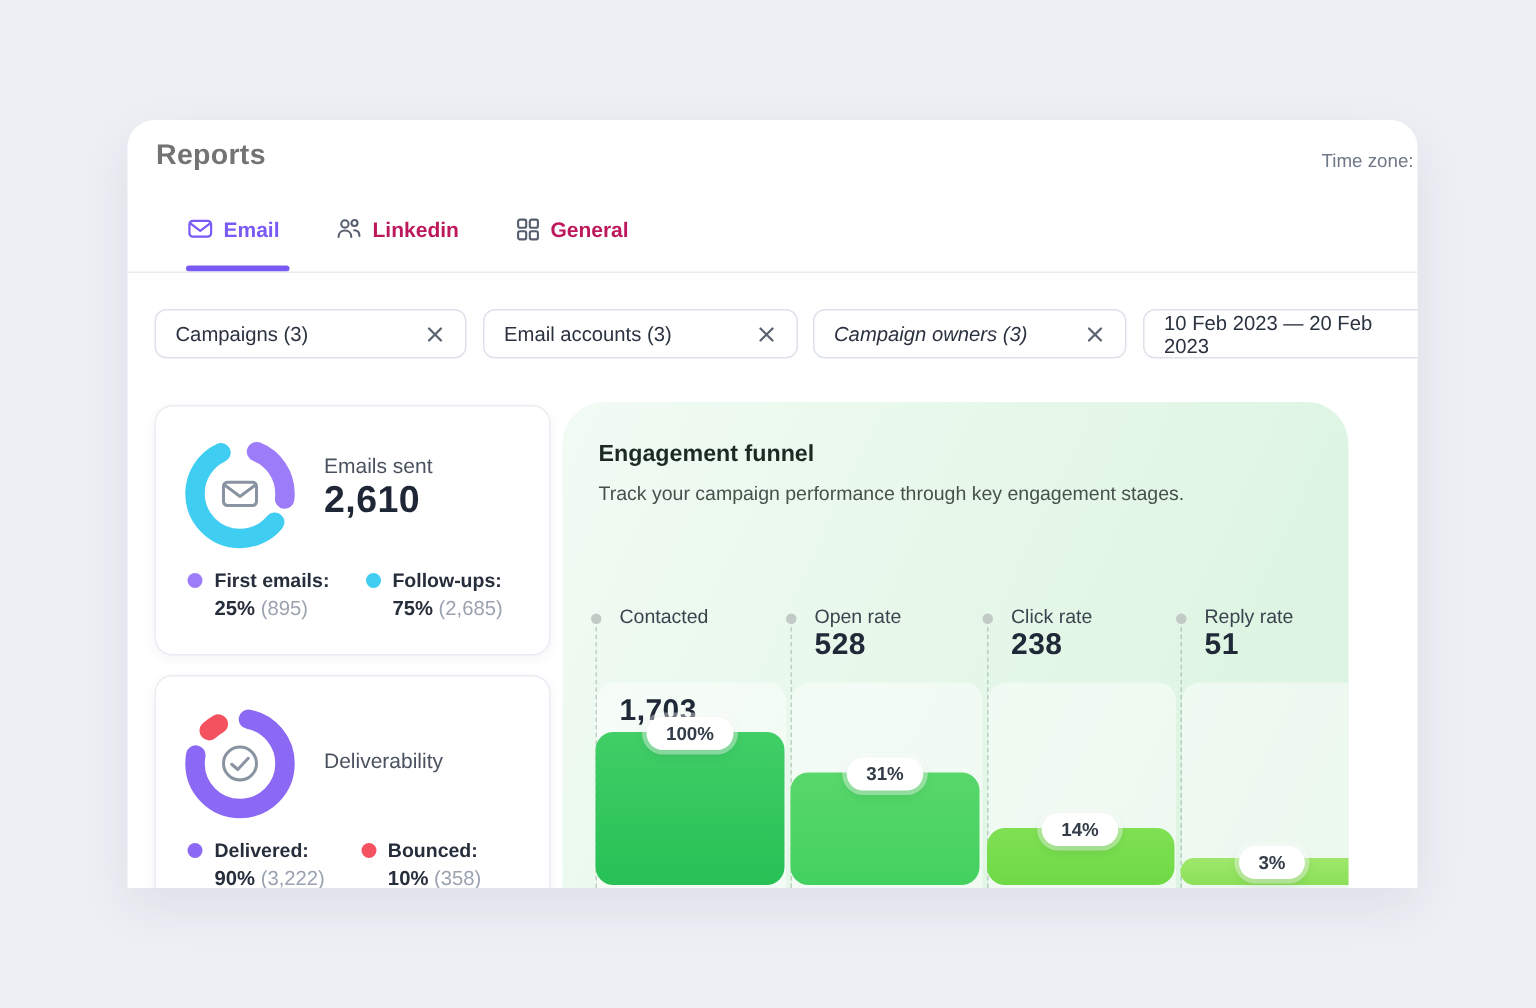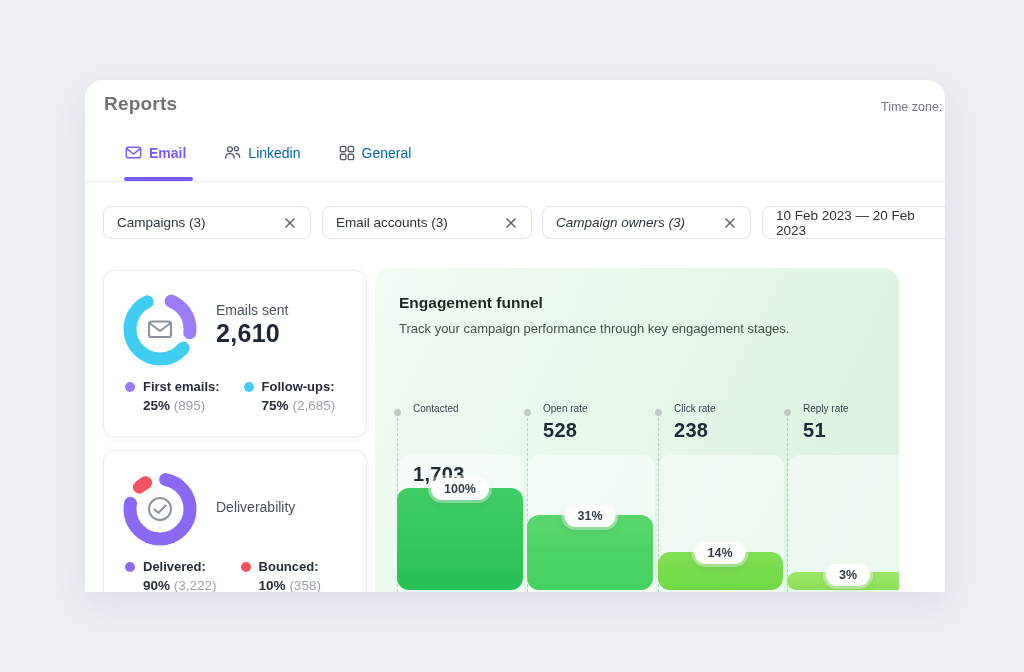--- a/index.html
+++ b/index.html
@@ -15,21 +15,21 @@
     position:absolute; left:85px; top:80px; width:860px; height:512px;
     background:#ffffff; border-radius:18px 18px 0 0;
     box-shadow:0 12px 34px rgba(35,48,77,.07);
     overflow:hidden;
   }
   .page-title { position:absolute; left:19px; top:13px; font-size:19px; font-weight:700; color:#737373; letter-spacing:.2px; }
   .timezone { position:absolute; left:796px; top:20px; font-size:12.5px; color:#6f7888; white-space:nowrap; }
 
   
   .tabs { position:absolute; left:40px; top:64px; display:flex; gap:38px; align-items:center; }
-  .tab { display:flex; align-items:center; gap:7px; font-size:14px; font-weight:400; color:#0369a1; cursor:pointer; }
+  .tab { display:flex; align-items:center; gap:7px; font-size:14px; font-weight:700; color:#be185d; cursor:pointer; }
   .tab svg { display:block; }
   .tab.active { color:#7a5af5; font-weight:700; }
   .tab-underline { position:absolute; left:39px; top:97px; width:69px; height:3.5px; background:#7a5af5; border-radius:3px; }
   .tabs-divider { position:absolute; left:0; top:101px; width:100%; height:1px; background:#e9ebf0; }
 
   
   .chip {
     position:absolute; top:126px; height:33px;
     border:1px solid #dde2ea; border-radius:8px; background:#fff;
     display:flex; align-items:center; justify-content:space-between;
@@ -59,30 +59,30 @@
   .legend-item .l2 .count { font-weight:400; color:#9ba3b1; }
   .dot { width:10px; height:10px; border-radius:50%; flex:0 0 auto; }
   .dot.purple { background:#9c7cf8; }
   .dot.cyan   { background:#3fcdf2; }
   .dot.violet { background:#8b69f4; }
   .dot.red    { background:#f4525f; }
 
   
   .funnel {
     position:absolute; left:290px; top:188px; width:524px; height:324px;
-    border-radius:16px; border-bottom-left-radius:0; border-bottom-right-radius:0;
+    border-radius:28px; border-bottom-left-radius:0; border-bottom-right-radius:0;
     background:linear-gradient(115deg,#f2fbf4 0%,#e4f7e8 55%,#daf3e0 100%);
     overflow:hidden;
   }
   .funnel-title { position:absolute; left:24px; top:26px; font-size:15.5px; font-weight:700; color:#1d2a23; }
   .funnel-subtitle { position:absolute; left:24px; top:53px; font-size:13px; color:#46514b; }
 
   .stage-dot { position:absolute; width:7px; height:7px; border-radius:50%; background:#c1cac4; top:141px; }
   .stage-line { position:absolute; top:150px; bottom:0; width:0; border-left:1px dashed rgba(96,128,108,.32); }
-  .stage-label { position:absolute; top:135px; font-size:10px; color:#3a434e; white-space:nowrap; }
+  .stage-label { position:absolute; top:135px; font-size:13px; color:#3a434e; white-space:nowrap; }
   .stage-value { position:absolute; top:151px; font-size:20px; font-weight:700; color:#202938; letter-spacing:.3px; }
 
   .track { position:absolute; top:187px; bottom:0; background:rgba(255,255,255,.48); border-radius:12px 12px 0 0; }
   .bar { position:absolute; bottom:2px; border-radius:12px; }
   .bar-1 { left:22px;  width:126px; height:102px; background:linear-gradient(180deg,#41ce67,#27c156); }
   .bar-2 { left:152px; width:126px; height:75px;  background:linear-gradient(180deg,#58d76b,#43d160); }
   .bar-3 { left:283px; width:125px; height:38px;  background:linear-gradient(180deg,#80e054,#6eda45); }
   .bar-4 { left:412px; width:125px; height:18px;  background:linear-gradient(180deg,#9ee76b,#8ce058); border-radius:9px; }
 
   .badge {

